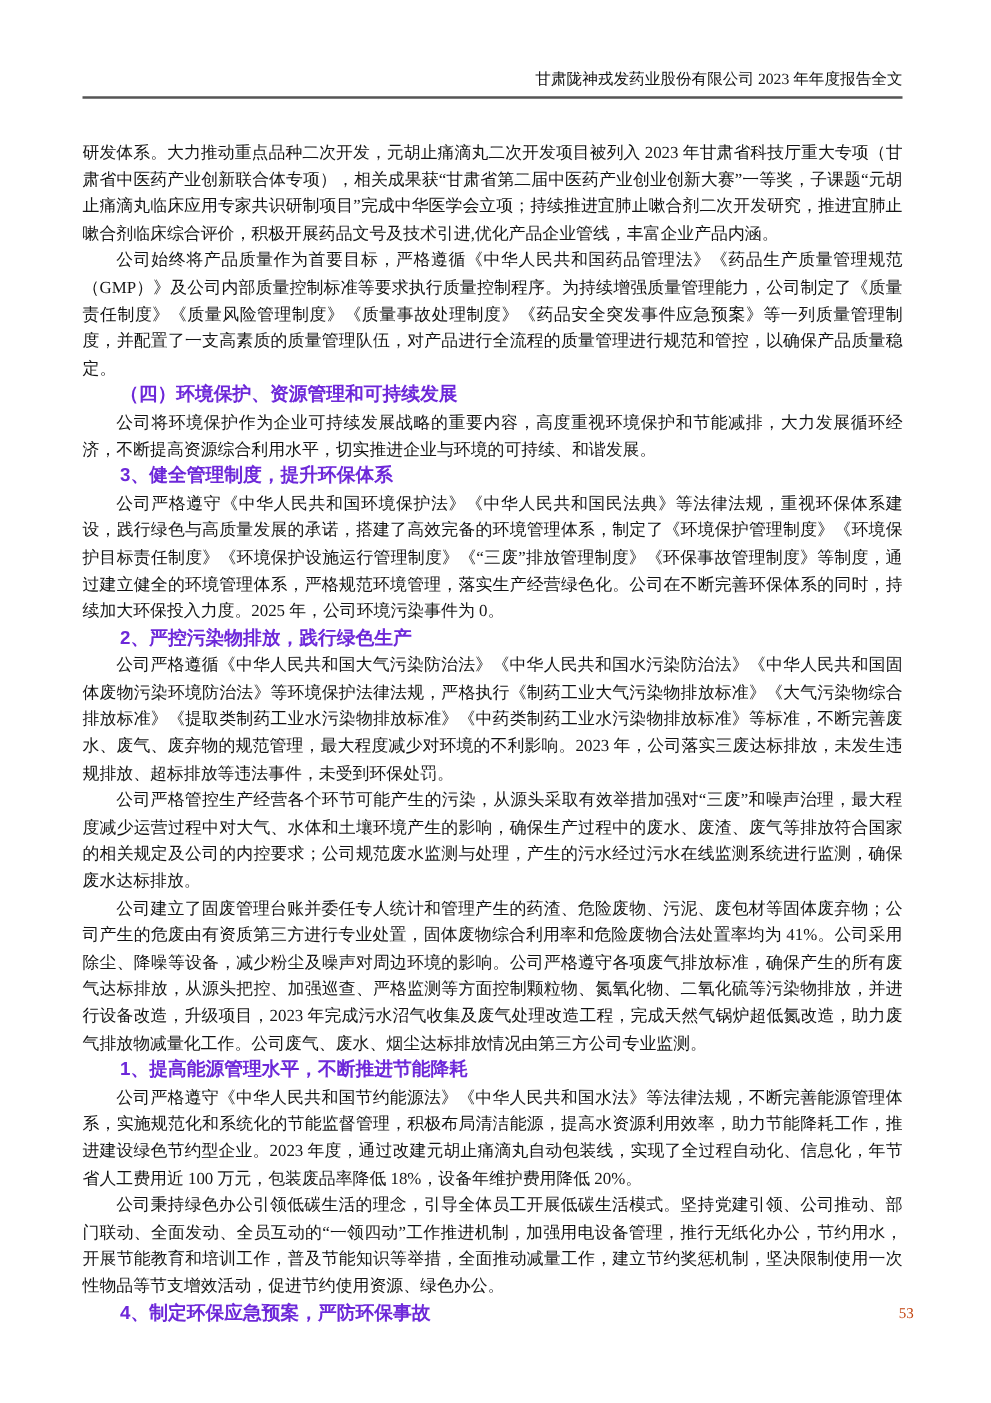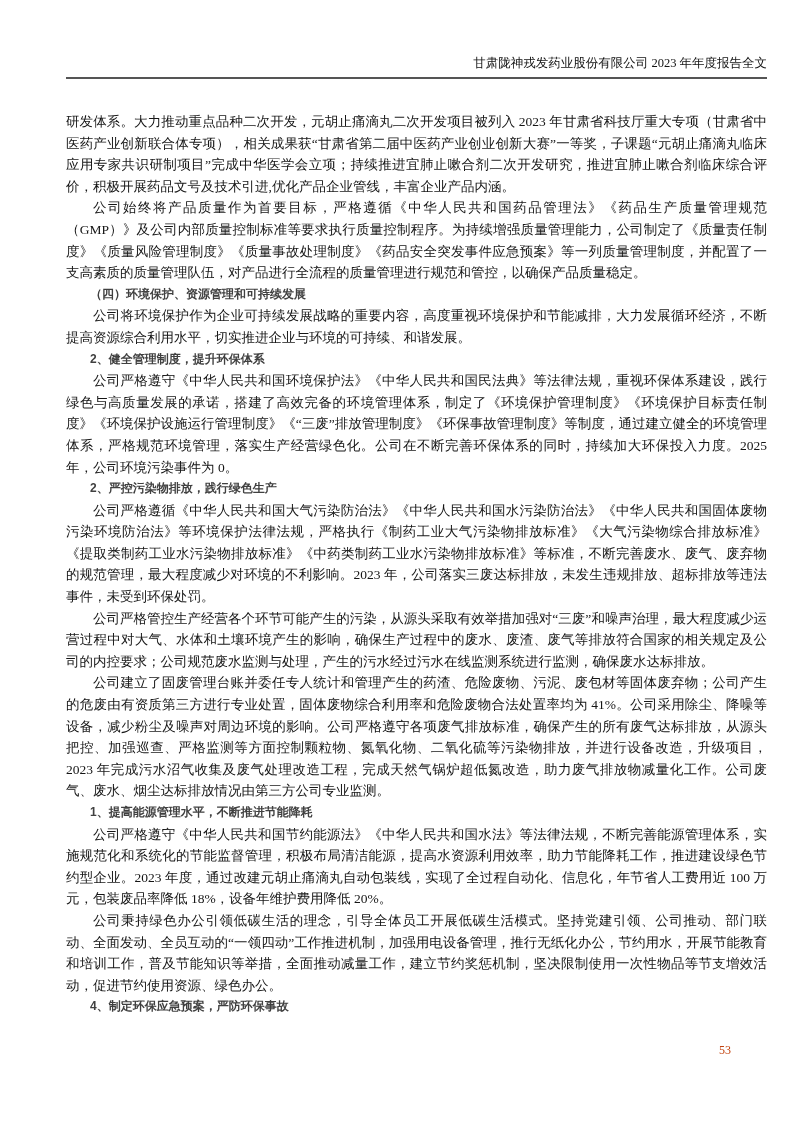--- a/index.html
+++ b/index.html
@@ -6,21 +6,21 @@
     margin: 0;
     padding: 0;
     background: #ffffff;
   }
   .page {
     position: relative;
     width: 793px;
     height: 1122px;
     box-sizing: border-box;
     background: #ffffff;
-    padding: 56px 26px 0 66px;
+    padding: 56px 71px 0 66px;
     font-family: "Liberation Serif", "DejaVu Serif", serif;
     color: #161616;
     overflow: hidden;
   }
   .header-title {
     text-align: right;
     font-size: 12.5px;
     line-height: 15px;
     color: #121212;
     margin: 0 0 6px 0;
@@ -40,24 +40,24 @@
   .content p {
     margin: 0;
     text-indent: 2em;
   }
   .content p.flush {
     text-indent: 0;
   }
   .content .hd {
     margin: 0;
     text-indent: 2em;
-    font-size: 12px;
+    font-size: 15px;
     font-weight: bold;
     font-family: "Liberation Sans", "DejaVu Sans", sans-serif;
-    color: #404040;
+    color: #6d28d9;
   }
   .page-number {
     position: absolute;
     top: 1043px;
     right: 62px;
     font-size: 12px;
     color: #c2410c;
   }
 </style>
 </head>
@@ -72,21 +72,21 @@
   <div class="content">
 
     <p class="flush">研发体系。大力推动重点品种二次开发，元胡止痛滴丸二次开发项目被列入 2023 年甘肃省科技厅重大专项（甘肃省中医药产业创新联合体专项），相关成果获“甘肃省第二届中医药产业创业创新大赛”一等奖，子课题“元胡止痛滴丸临床应用专家共识研制项目”完成中华医学会立项；持续推进宜肺止嗽合剂二次开发研究，推进宜肺止嗽合剂临床综合评价，积极开展药品文号及技术引进,优化产品企业管线，丰富企业产品内涵。</p>
 
     <p>公司始终将产品质量作为首要目标，严格遵循《中华人民共和国药品管理法》《药品生产质量管理规范（GMP）》及公司内部质量控制标准等要求执行质量控制程序。为持续增强质量管理能力，公司制定了《质量责任制度》《质量风险管理制度》《质量事故处理制度》《药品安全突发事件应急预案》等一列质量管理制度，并配置了一支高素质的质量管理队伍，对产品进行全流程的质量管理进行规范和管控，以确保产品质量稳定。</p>
 
     <p class="hd">（四）环境保护、资源管理和可持续发展</p>
 
     <p>公司将环境保护作为企业可持续发展战略的重要内容，高度重视环境保护和节能减排，大力发展循环经济，不断提高资源综合利用水平，切实推进企业与环境的可持续、和谐发展。</p>
 
-    <p class="hd">2、健全管理制度，提升环保体系</p>
+    <p class="hd">3、健全管理制度，提升环保体系</p>
 
     <p>公司严格遵守《中华人民共和国环境保护法》《中华人民共和国民法典》等法律法规，重视环保体系建设，践行绿色与高质量发展的承诺，搭建了高效完备的环境管理体系，制定了《环境保护管理制度》《环境保护目标责任制度》《环境保护设施运行管理制度》《“三废”排放管理制度》《环保事故管理制度》等制度，通过建立健全的环境管理体系，严格规范环境管理，落实生产经营绿色化。公司在不断完善环保体系的同时，持续加大环保投入力度。2025 年，公司环境污染事件为 0。</p>
 
     <p class="hd">2、严控污染物排放，践行绿色生产</p>
 
     <p>公司严格遵循《中华人民共和国大气污染防治法》《中华人民共和国水污染防治法》《中华人民共和国固体废物污染环境防治法》等环境保护法律法规，严格执行《制药工业大气污染物排放标准》《大气污染物综合排放标准》《提取类制药工业水污染物排放标准》《中药类制药工业水污染物排放标准》等标准，不断完善废水、废气、废弃物的规范管理，最大程度减少对环境的不利影响。2023 年，公司落实三废达标排放，未发生违规排放、超标排放等违法事件，未受到环保处罚。</p>
 
     <p>公司严格管控生产经营各个环节可能产生的污染，从源头采取有效举措加强对“三废”和噪声治理，最大程度减少运营过程中对大气、水体和土壤环境产生的影响，确保生产过程中的废水、废渣、废气等排放符合国家的相关规定及公司的内控要求；公司规范废水监测与处理，产生的污水经过污水在线监测系统进行监测，确保废水达标排放。</p>
 
     <p>公司建立了固废管理台账并委任专人统计和管理产生的药渣、危险废物、污泥、废包材等固体废弃物；公司产生的危废由有资质第三方进行专业处置，固体废物综合利用率和危险废物合法处置率均为 41%。公司采用除尘、降噪等设备，减少粉尘及噪声对周边环境的影响。公司严格遵守各项废气排放标准，确保产生的所有废气达标排放，从源头把控、加强巡查、严格监测等方面控制颗粒物、氮氧化物、二氧化硫等污染物排放，并进行设备改造，升级项目，2023 年完成污水沼气收集及废气处理改造工程，完成天然气锅炉超低氮改造，助力废气排放物减量化工作。公司废气、废水、烟尘达标排放情况由第三方公司专业监测。</p>

